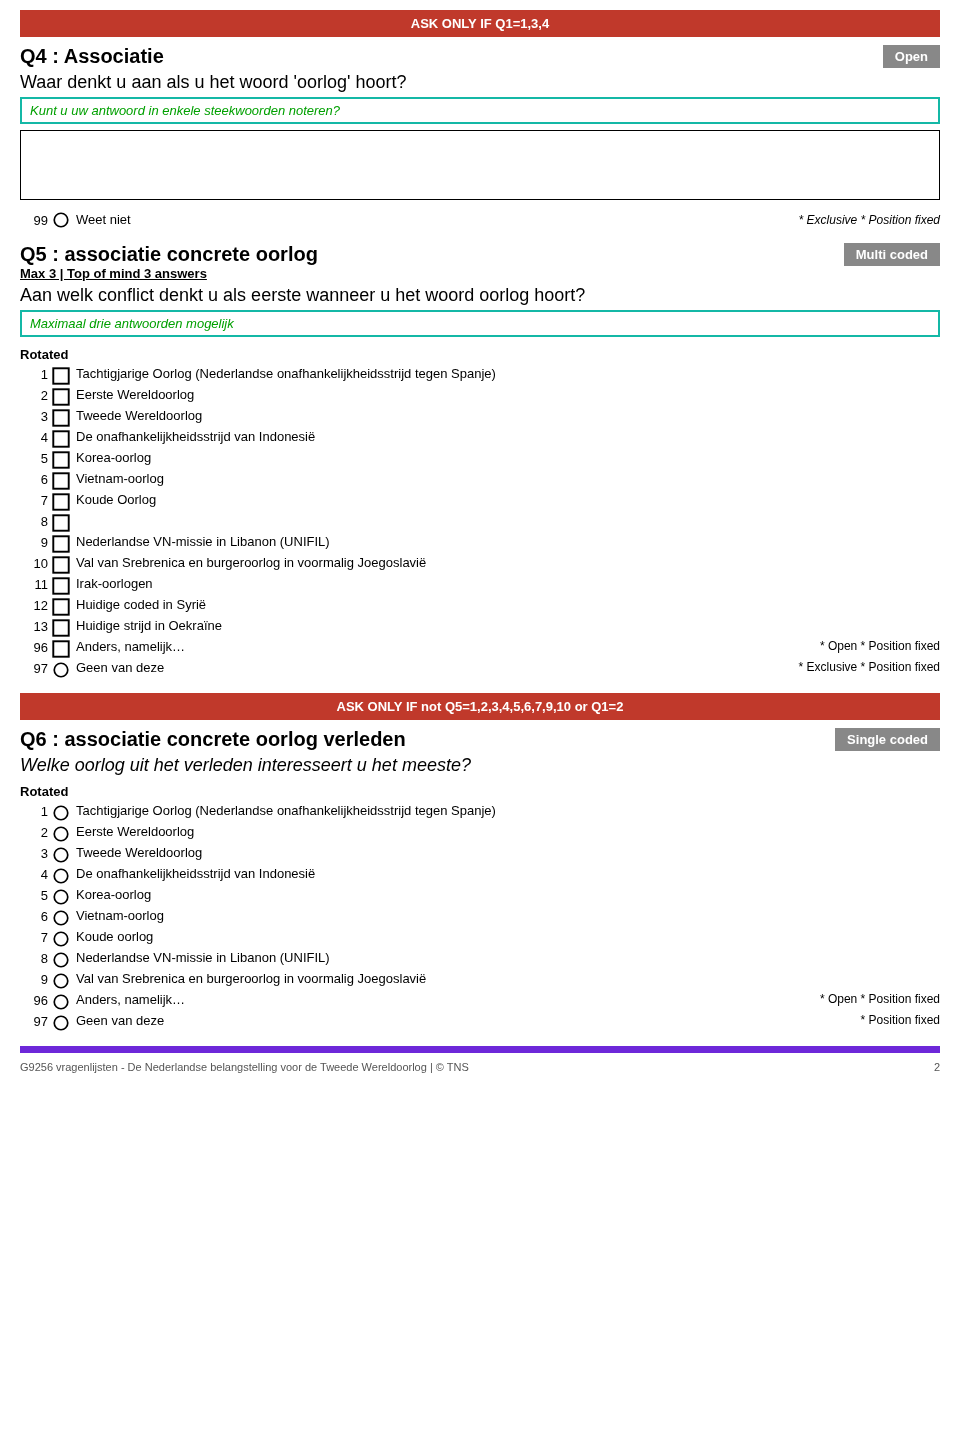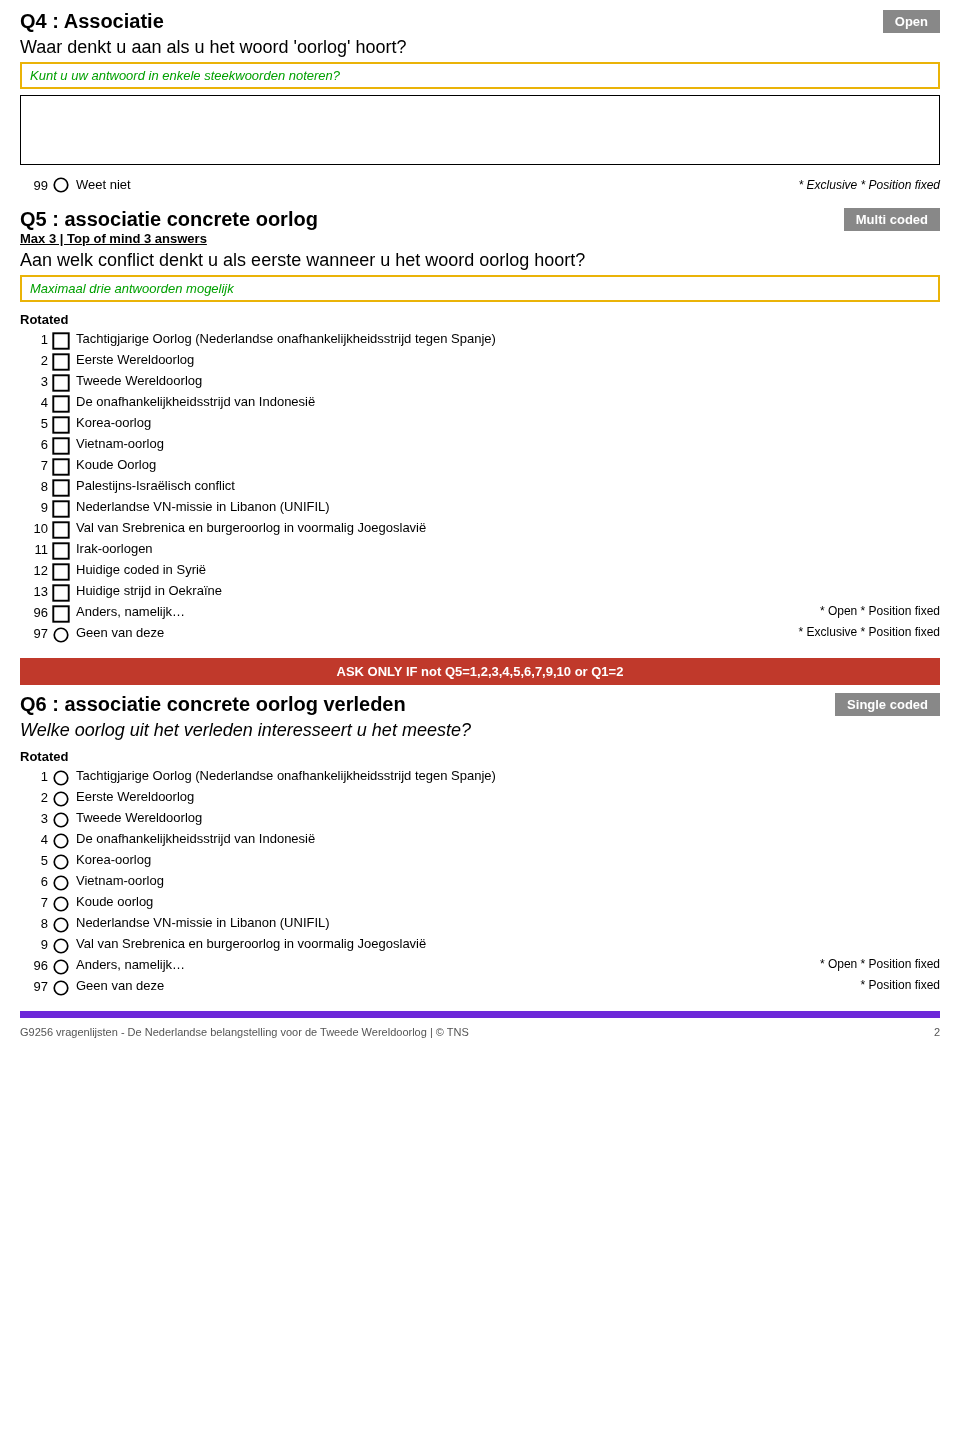--- a/index.html
+++ b/index.html
@@ -39,21 +39,21 @@
       margin-left: 10px;
     }
     .badge-open { background: #888; }
     .badge-multi { background: #888; }
     .badge-single { background: #888; }
     .question-text {
       font-size: 18px;
       margin-bottom: 4px;
     }
     .green-box {
-      border: 2px solid #eab308;
+      border: 2px solid #14b8a6;
       padding: 4px 8px;
       margin-bottom: 6px;
       font-style: italic;
       color: #00a000;
       font-size: 13px;
     }
     .text-area-box {
       border: 1px solid #000;
       height: 70px;
       width: 100%;
@@ -138,20 +138,23 @@
     svg.radio circle {
       fill: #fff;
       stroke: #000;
       stroke-width: 1.5;
     }
   </style>
 </head>
 <body>
 
 <div class="section">
+  <div class="ask-only-bar">
+    <span>ASK ONLY IF Q1=1,3,4</span>
+  </div>
 
   <div class="question-header">
     <span class="question-title">Q4 : Associatie</span>
     <span class="badge badge-open">Open</span>
   </div>
 
   <div class="question-text">Waar denkt u aan als u het woord 'oorlog' hoort?</div>
 
   <div class="green-box">
     <span>Kunt u uw antwoord in enkele steekwoorden noteren?</span>
@@ -239,21 +242,20 @@
       <svg class="answer-icon checkbox" width="14" height="14" viewBox="0 0 14 14">
           <rect x="1" y="1" width="12" height="12"></rect>
         </svg>
       <span class="answer-text">Koude Oorlog</span>
     </div>
     <div class="answer-row">
       <span class="answer-num">8</span>
       <svg class="answer-icon checkbox" width="14" height="14" viewBox="0 0 14 14">
           <rect x="1" y="1" width="12" height="12"></rect>
         </svg>
-      <span class="answer-text">Palestijns-Israëlisch conflict</span>
     </div>
     <div class="answer-row">
       <span class="answer-num">9</span>
       <svg class="answer-icon checkbox" width="14" height="14" viewBox="0 0 14 14">
           <rect x="1" y="1" width="12" height="12"></rect>
         </svg>
       <span class="answer-text">Nederlandse VN-missie in Libanon (UNIFIL)</span>
     </div>
     <div class="answer-row">
       <span class="answer-num">10</span>

